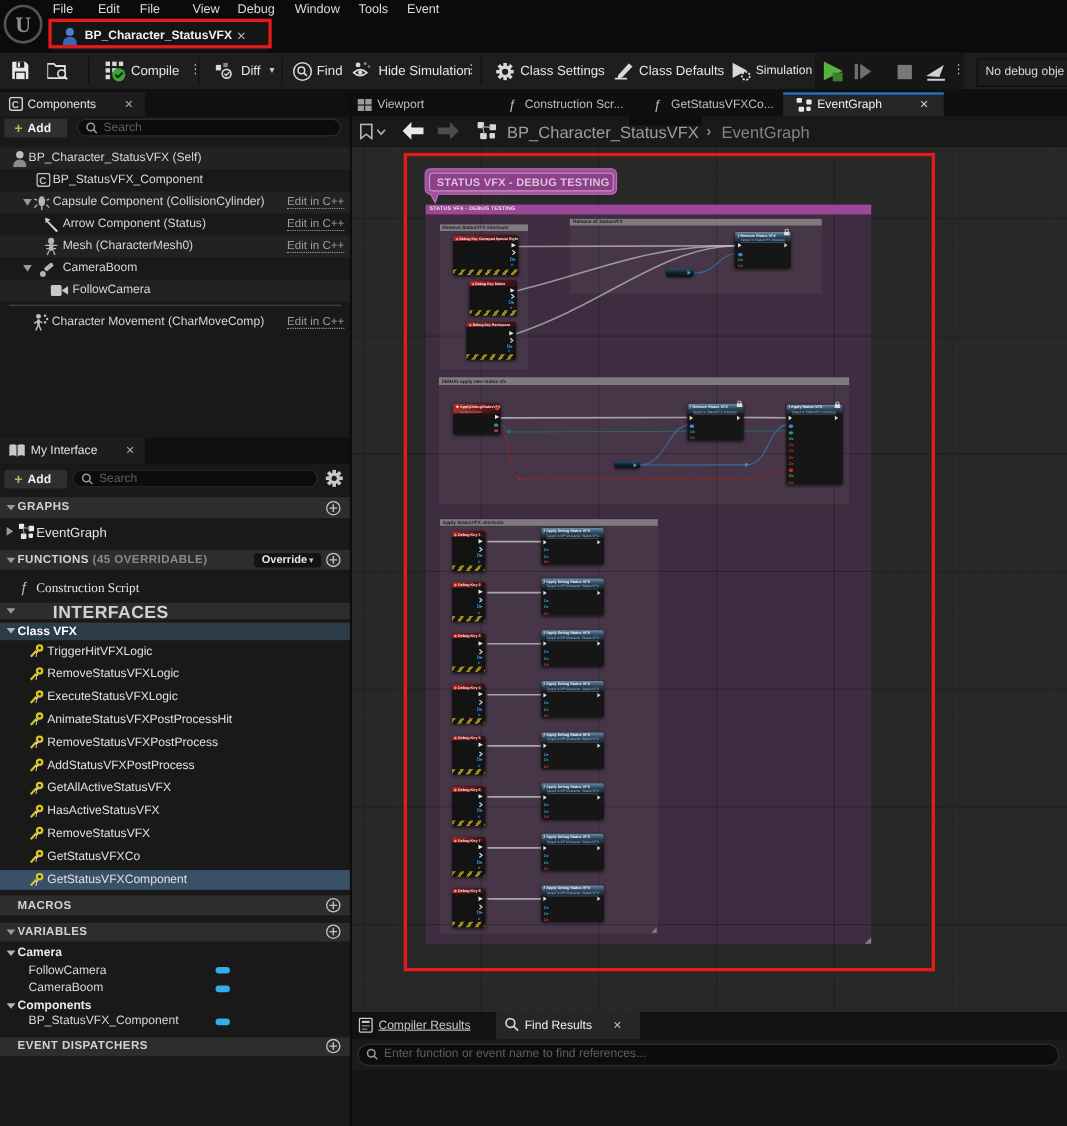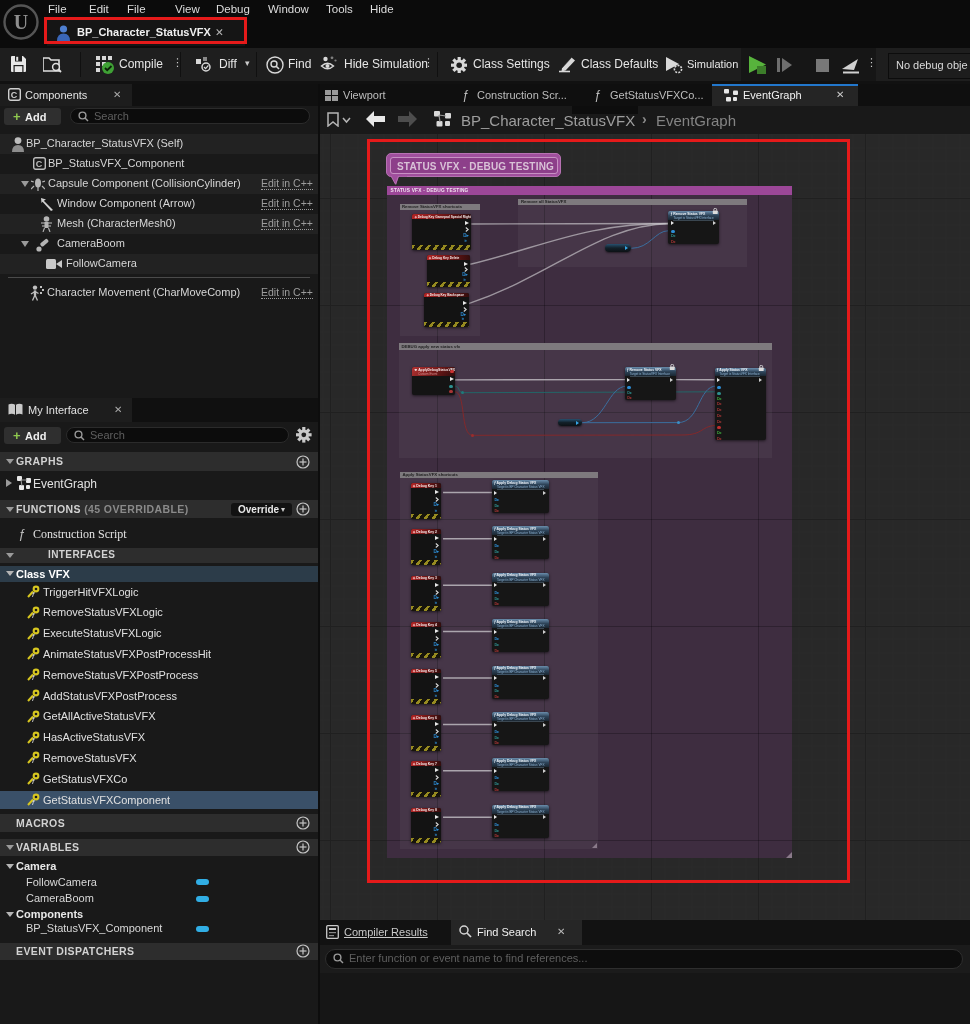--- a/index.html
+++ b/index.html
@@ -13,21 +13,21 @@
 <circle cx="19" cy="19" r="16.5" fill="#0b0b0b" stroke="#555555" stroke-width="2.4"></circle>
 <text x="19" y="26" text-anchor="middle" font-family="Liberation Serif" font-size="20" font-weight="bold" fill="#8e8e8e">U</text>
 </svg>
 <div class="a tx" style="left:48px;top:3px;font-size:11.5px;color:#dcdcdc;">File</div>
 <div class="a tx" style="left:89px;top:3px;font-size:11.5px;color:#dcdcdc;">Edit</div>
 <div class="a tx" style="left:127px;top:3px;font-size:11.5px;color:#dcdcdc;">File</div>
 <div class="a tx" style="left:175px;top:3px;font-size:11.5px;color:#dcdcdc;">View</div>
 <div class="a tx" style="left:216px;top:3px;font-size:11.5px;color:#dcdcdc;">Debug</div>
 <div class="a tx" style="left:268px;top:3px;font-size:11.5px;color:#dcdcdc;">Window</div>
 <div class="a tx" style="left:326px;top:3px;font-size:11.5px;color:#dcdcdc;">Tools</div>
-<div class="a tx" style="left:370px;top:3px;font-size:11.5px;color:#dcdcdc;">Hide</div>
+<div class="a tx" style="left:370px;top:3px;font-size:11.5px;color:#dcdcdc;">Event</div>
 <div class="a" style="left:47px;top:20px;width:198px;height:26px;background:#151515;"></div>
 <svg class="a" style="left:56px;top:24px" width="15" height="17" viewBox="0 0 15 17">
 <circle cx="7.5" cy="5" r="3.6" fill="#4f7fd0"></circle>
 <path d="M1 17 Q1 9.5 7.5 9.5 Q14 9.5 14 17 Z" fill="#3a66b8"></path>
 </svg>
 <div class="a tx" style="left:77px;top:26px;font-size:11px;font-weight:bold;color:#f0f0f0;">BP_Character_StatusVFX</div>
 <div class="a tx" style="left:215px;top:26px;font-size:10.5px;color:#b5b5b5;">✕</div>
 <div class="a" style="left:44px;top:17px;width:203px;height:27px;border:3px solid #e51a1a;box-sizing:border-box;"></div>
 <div class="a" style="left:0;top:48px;width:970px;height:33px;background:#1e1e1e;border-bottom:3px solid #111;box-sizing:content-box;"></div>
 <div class="a" style="left:80px;top:52px;width:1px;height:25px;background:#101010;"></div>
@@ -145,21 +145,21 @@
 <circle cx="4.5" cy="4.5" r="3.4" fill="none" stroke="#9a9a9a" stroke-width="1.4"></circle>
 <line x1="7" y1="7" x2="10" y2="10" stroke="#9a9a9a" stroke-width="1.4"></line>
   </svg>
 <div class="a tx" style="left:94px;top:110px;font-size:11px;color:#5f5f5f;">Search</div>
 <div class="a" style="left:0;top:134px;width:318px;height:20px;background:#222222;"></div>
 <div class="a tx" style="left:26px;top:137px;font-size:11px;color:#d6d6d6;">BP_Character_StatusVFX (Self)</div>
 <div class="a tx" style="left:48px;top:157px;font-size:11px;color:#d6d6d6;">BP_StatusVFX_Component</div>
 <div class="a" style="left:0;top:174px;width:318px;height:20px;background:#222222;"></div>
 <div class="a tx" style="left:48px;top:177px;font-size:11px;color:#d6d6d6;">Capsule Component (CollisionCylinder)</div>
 <div class="a tx" style="left:261px;top:177px;font-size:10.5px;color:#9d9d9d;border-bottom:1px dotted #9d9d9d;">Edit in C++</div>
-<div class="a tx" style="left:57px;top:197px;font-size:11px;color:#d6d6d6;">Window Component (Arrow)</div>
+<div class="a tx" style="left:57px;top:197px;font-size:11px;color:#d6d6d6;">Arrow Component (Status)</div>
 <div class="a tx" style="left:261px;top:197px;font-size:10.5px;color:#9d9d9d;border-bottom:1px dotted #9d9d9d;">Edit in C++</div>
 <div class="a" style="left:0;top:214px;width:318px;height:20px;background:#222222;"></div>
 <div class="a tx" style="left:57px;top:217px;font-size:11px;color:#d6d6d6;">Mesh (CharacterMesh0)</div>
 <div class="a tx" style="left:261px;top:217px;font-size:10.5px;color:#9d9d9d;border-bottom:1px dotted #9d9d9d;">Edit in C++</div>
 <div class="a tx" style="left:57px;top:237px;font-size:11px;color:#d6d6d6;">CameraBoom</div>
 <div class="a" style="left:0;top:254px;width:318px;height:20px;background:#222222;"></div>
 <div class="a tx" style="left:66px;top:257px;font-size:11px;color:#d6d6d6;">FollowCamera</div>
 <div class="a" style="left:21px;top:181px;width:0;height:0;border-left:4.5px solid transparent;border-right:4.5px solid transparent;border-top:6px solid #9a9a9a;"></div>
 <div class="a" style="left:21px;top:241px;width:0;height:0;border-left:4.5px solid transparent;border-right:4.5px solid transparent;border-top:6px solid #9a9a9a;"></div>
 <svg class="a" style="left:11px;top:136px" width="14" height="16" viewBox="0 0 14 16">
@@ -282,21 +282,21 @@
 <line x1="7" y1="3.5" x2="7" y2="10.5" stroke="#c5c5c5" stroke-width="1.2"></line>
 <line x1="3.5" y1="7" x2="10.5" y2="7" stroke="#c5c5c5" stroke-width="1.2"></line>
   </svg>
 <div class="a" style="left:231px;top:502.5px;width:61px;height:13.5px;background:#121212;border-radius:3px;"></div>
 <div class="a tx" style="left:238px;top:504px;font-size:10px;font-weight:bold;color:#e8e8e8;">Override</div>
 <div class="a tx" style="left:281px;top:504.5px;font-size:8px;color:#cccccc;">▾</div>
 <div class="a tx" style="left:18px;top:526px;font-size:13px;font-style:italic;color:#b9b9b9;">ƒ</div>
 <div class="a tx" style="left:33px;top:527px;font-size:12px;color:#e2e2e2;font-family:Liberation Serif, serif;">Construction Script</div>
 <div class="a" style="left:0;top:548px;width:318px;height:15px;background:#2d2d2d;"></div>
 <div class="a" style="left:6px;top:553.0px;width:0;height:0;border-left:4px solid transparent;border-right:4px solid transparent;border-top:5.5px solid #9a9a9a;"></div>
-<div class="a tx" style="left:16px;top:549.0px;font-size:10px;font-weight:bold;color:#d2d2d2;letter-spacing:0.4px;padding-left:32px;">INTERFACES<span style="font-weight:normal;color:#8a8a8a;"></span></div>
+<div class="a tx" style="left:16px;top:549.0px;font-size:16px;font-weight:bold;color:#d2d2d2;letter-spacing:0.4px;padding-left:32px;">INTERFACES<span style="font-weight:normal;color:#8a8a8a;"></span></div>
 <div class="a" style="left:0;top:566px;width:318px;height:16px;background:#2c3c49;"></div>
 <div class="a" style="left:6px;top:571px;width:0;height:0;border-left:4px solid transparent;border-right:4px solid transparent;border-top:5.5px solid #b5b5b5;"></div>
 <div class="a tx" style="left:16px;top:567.5px;font-size:11px;font-weight:bold;color:#ffffff;">Class VFX</div>
 <svg class="a" style="left:27px;top:585.0px" width="13" height="13" viewBox="0 0 13 13">
 <circle cx="9" cy="4" r="3.4" fill="#d8c71f"></circle>
     <circle cx="9" cy="4" r="1.3" fill="#1a1a1a"></circle>
 <path d="M1 12 L6 6.5" stroke="#d8c71f" stroke-width="2"></path>
 <text x="5" y="12" font-size="8" font-style="italic" fill="#e8e8e8">f</text>
   </svg>
 <div class="a tx" style="left:43px;top:585.5px;font-size:11px;color:#e0e0e0;">TriggerHitVFXLogic</div>
@@ -782,21 +782,21 @@
 <rect x="3" y="3" width="7" height="2" fill="#c9c9c9"></rect>
     <rect x="3" y="7" width="7" height="1.2" fill="#888"></rect>
     <rect x="3" y="10" width="5" height="1.2" fill="#888"></rect>
   </svg>
 <div class="a tx" style="left:344px;top:926px;font-size:11px;color:#c9c9c9;text-decoration:underline;">Compiler Results</div>
 <div class="a" style="left:451px;top:920px;width:131px;height:25px;background:#262626;"></div>
 <svg class="a" style="left:459px;top:925px" width="13" height="13" viewBox="0 0 13 13">
 <circle cx="5" cy="5" r="4" fill="none" stroke="#d5d5d5" stroke-width="1.5"></circle>
 <line x1="8" y1="8" x2="12" y2="12" stroke="#d5d5d5" stroke-width="1.7"></line>
   </svg>
-<div class="a tx" style="left:477px;top:926px;font-size:11px;color:#f0f0f0;">Find Search</div>
+<div class="a tx" style="left:477px;top:926px;font-size:11px;color:#f0f0f0;">Find Results</div>
 <div class="a tx" style="left:557px;top:926px;font-size:10px;color:#bbbbbb;">✕</div>
 <div class="a" style="left:320px;top:945px;width:650px;height:28px;background:#1b1b1b;"></div>
 <div class="a" style="left:325px;top:948.5px;width:638px;height:20px;background:#0d0d0d;border:1px solid #2e2e2e;border-radius:10px;box-sizing:border-box;"></div>
 <svg class="a" style="left:333px;top:953px" width="11" height="11" viewBox="0 0 11 11">
 <circle cx="4.5" cy="4.5" r="3.4" fill="none" stroke="#9a9a9a" stroke-width="1.4"></circle>
 <line x1="7" y1="7" x2="10" y2="10" stroke="#9a9a9a" stroke-width="1.4"></line>
   </svg>
 <div class="a tx" style="left:349px;top:952px;font-size:11px;color:#5f5f5f;">Enter function or event name to find references...</div>
 <div class="a" style="left:320px;top:973px;width:650px;height:51px;background:#161616;"></div>
 </body></html>

